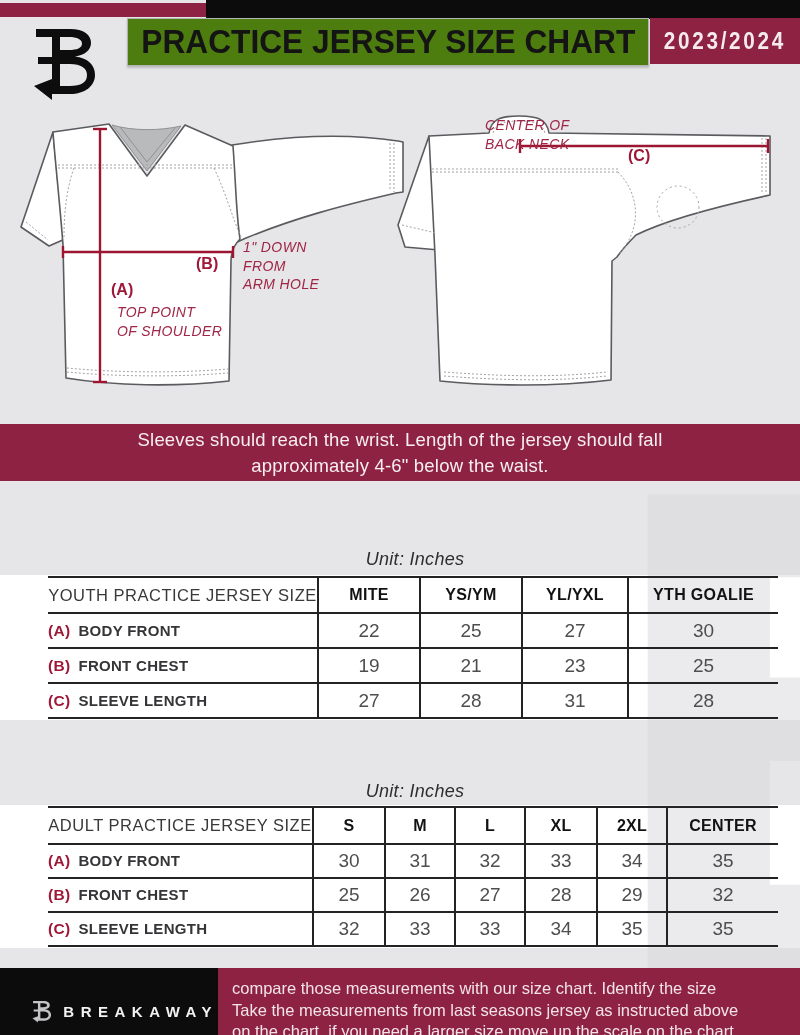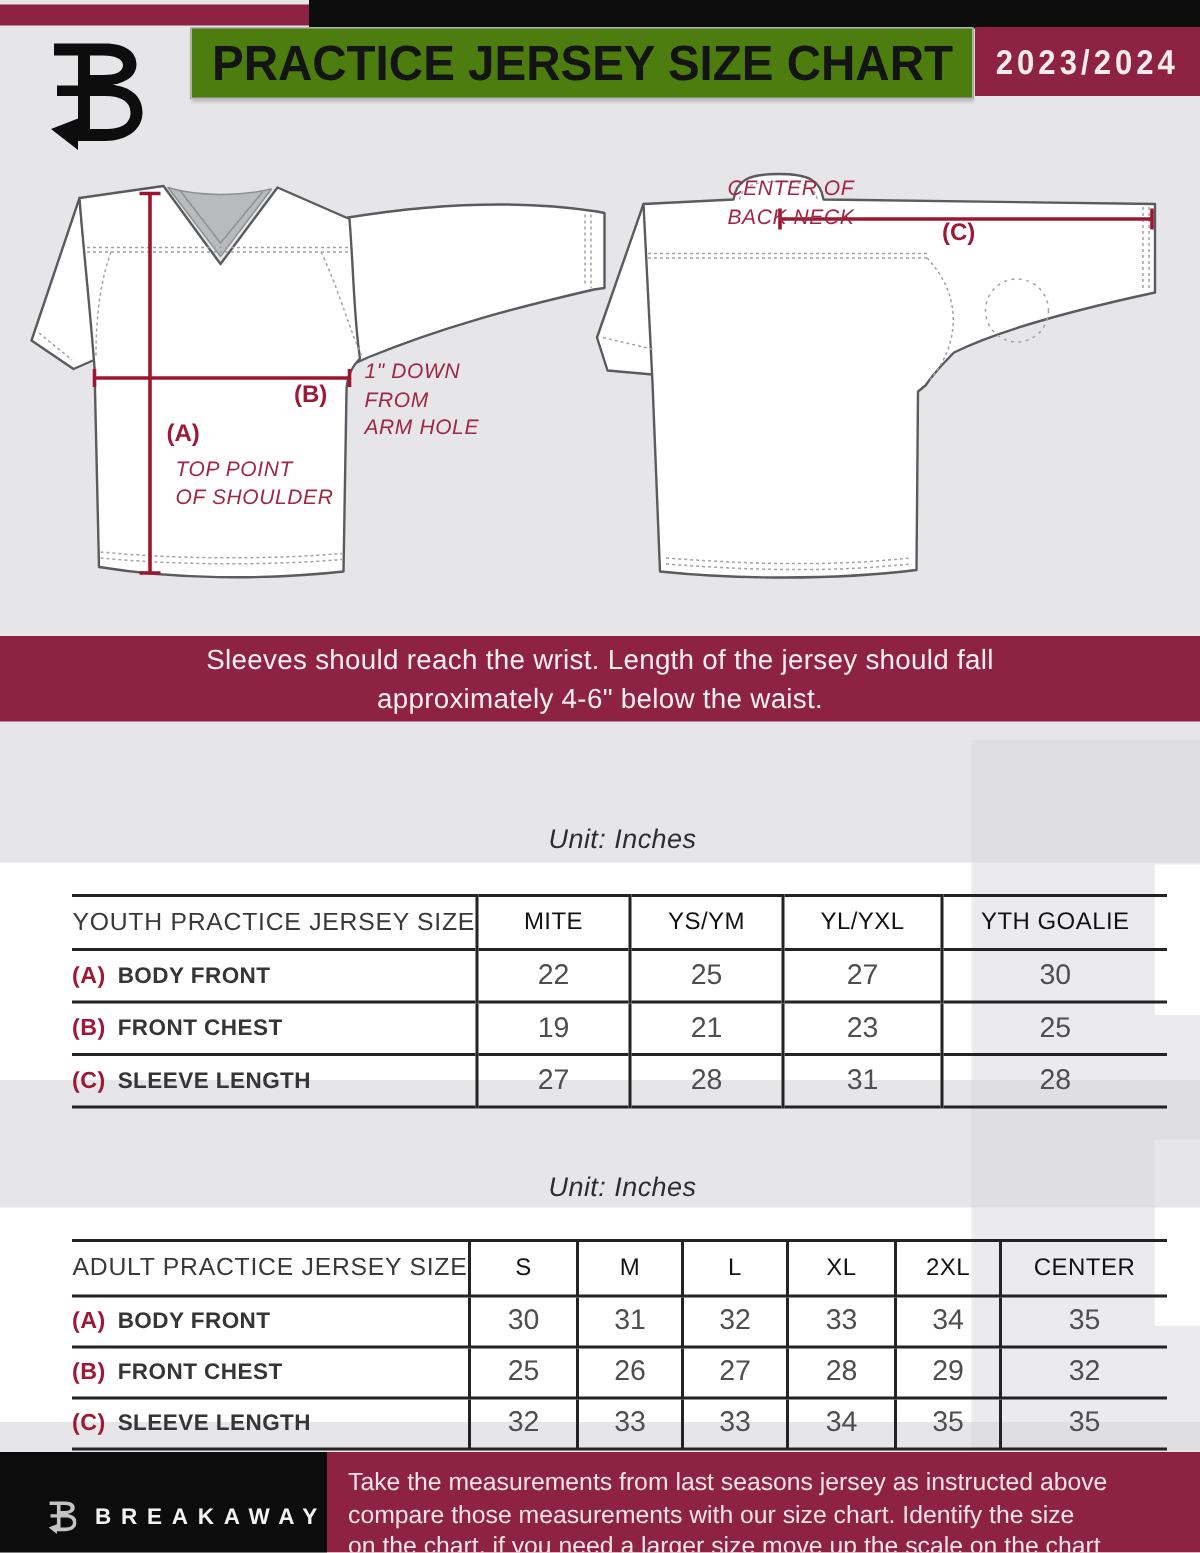--- a/index.html
+++ b/index.html
@@ -51,29 +51,29 @@
                         transform:scale(.92,1.08);white-space:nowrap;}
   .heading-youth{top:495px;}
   .heading-adult{top:727px;}
   .unit-label{position:absolute;left:0;width:800px;text-align:center;z-index:2;
               font-size:18px;font-style:italic;color:#2d2d2f;letter-spacing:.3px;padding-left:15px;}
   .unit-youth{top:549px;}
   .unit-adult{top:781px;}
 
   
   table.size-table{position:absolute;left:48px;width:730px;border-collapse:collapse;
-                   table-layout:fixed;z-index:2;border-bottom:2px solid #232323;margin-top:20px;}
+                   table-layout:fixed;z-index:2;border-bottom:2px solid #232323;}
   table.size-table td{border-top:2px solid #232323;padding:0;vertical-align:middle;}
   table.size-table td + td{border-left:2px solid #232323;}
   .table-youth{top:576px;}
   .table-adult{top:806px;}
   .table-youth tr.head{height:36px;} .table-youth tr.data{height:35px;}
   .table-adult tr.head{height:37px;} .table-adult tr.data{height:34px;}
   td.label-head{text-align:center;font-size:16.5px;font-weight:500;color:#39393b;letter-spacing:.5px;}
-  td.col-head{text-align:center;font-size:16px;font-weight:400;color:#121212;letter-spacing:.3px;}
+  td.col-head{text-align:center;font-size:16px;font-weight:700;color:#121212;letter-spacing:.3px;}
   td.row-label{text-align:left;padding-left:22px;font-size:15px;font-weight:600;
                color:#353537;letter-spacing:.3px;}
   td.row-label .key{color:#9e1838;font-weight:800;font-size:15.5px;margin-right:8px;}
   td.num{text-align:center;font-size:19px;font-weight:400;color:#4e4e50;}
 
   
   .footer-black{position:absolute;left:0;top:968px;width:218px;height:86px;background:#0c0c0d;
                 display:flex;align-items:center;z-index:2;}
   .footer-logo{margin-left:30px;width:38px;height:42px;}
   .footer-brand{color:#f2f2f2;font-size:15px;font-weight:700;letter-spacing:6.5px;margin-left:12px;}
@@ -299,19 +299,19 @@
       <path fill="#c3c3c6" fill-rule="evenodd" d="
         M10,5 L44,5 C58,5 65,11 65,19 C65,26 59,31 49,32.5
         C61,34 69,40 69,51 C69,62 59,70 44,70 L26,70 L26,76 L8,62 L26,55 L26,40 L12,40 L12,33 L26,33 L26,13 L10,13 Z
         M34,13 L43,13 C51,13 56,15.5 56,19.5 C56,24 51,26 43,26 L34,26 Z
         M34,40 L44,40 C55,40 61,44 61,51 C61,58.5 55,62 44,62 L34,62 Z"></path>
     </svg>
     <span class="footer-brand">BREAKAWAY</span>
   </div>
   <div class="footer-maroon">
     <div class="note">
+      <div>compare those measurements  with our size chart. Identify the size</div>
       <div>Take the measurements from last seasons jersey as instructed above</div>
-      <div>compare those measurements  with our size chart. Identify the size</div>
       <div>on the chart, if you need a larger size move up the scale on the chart</div>
     </div>
   </div>
 
 </div>
 
 </body></html>

